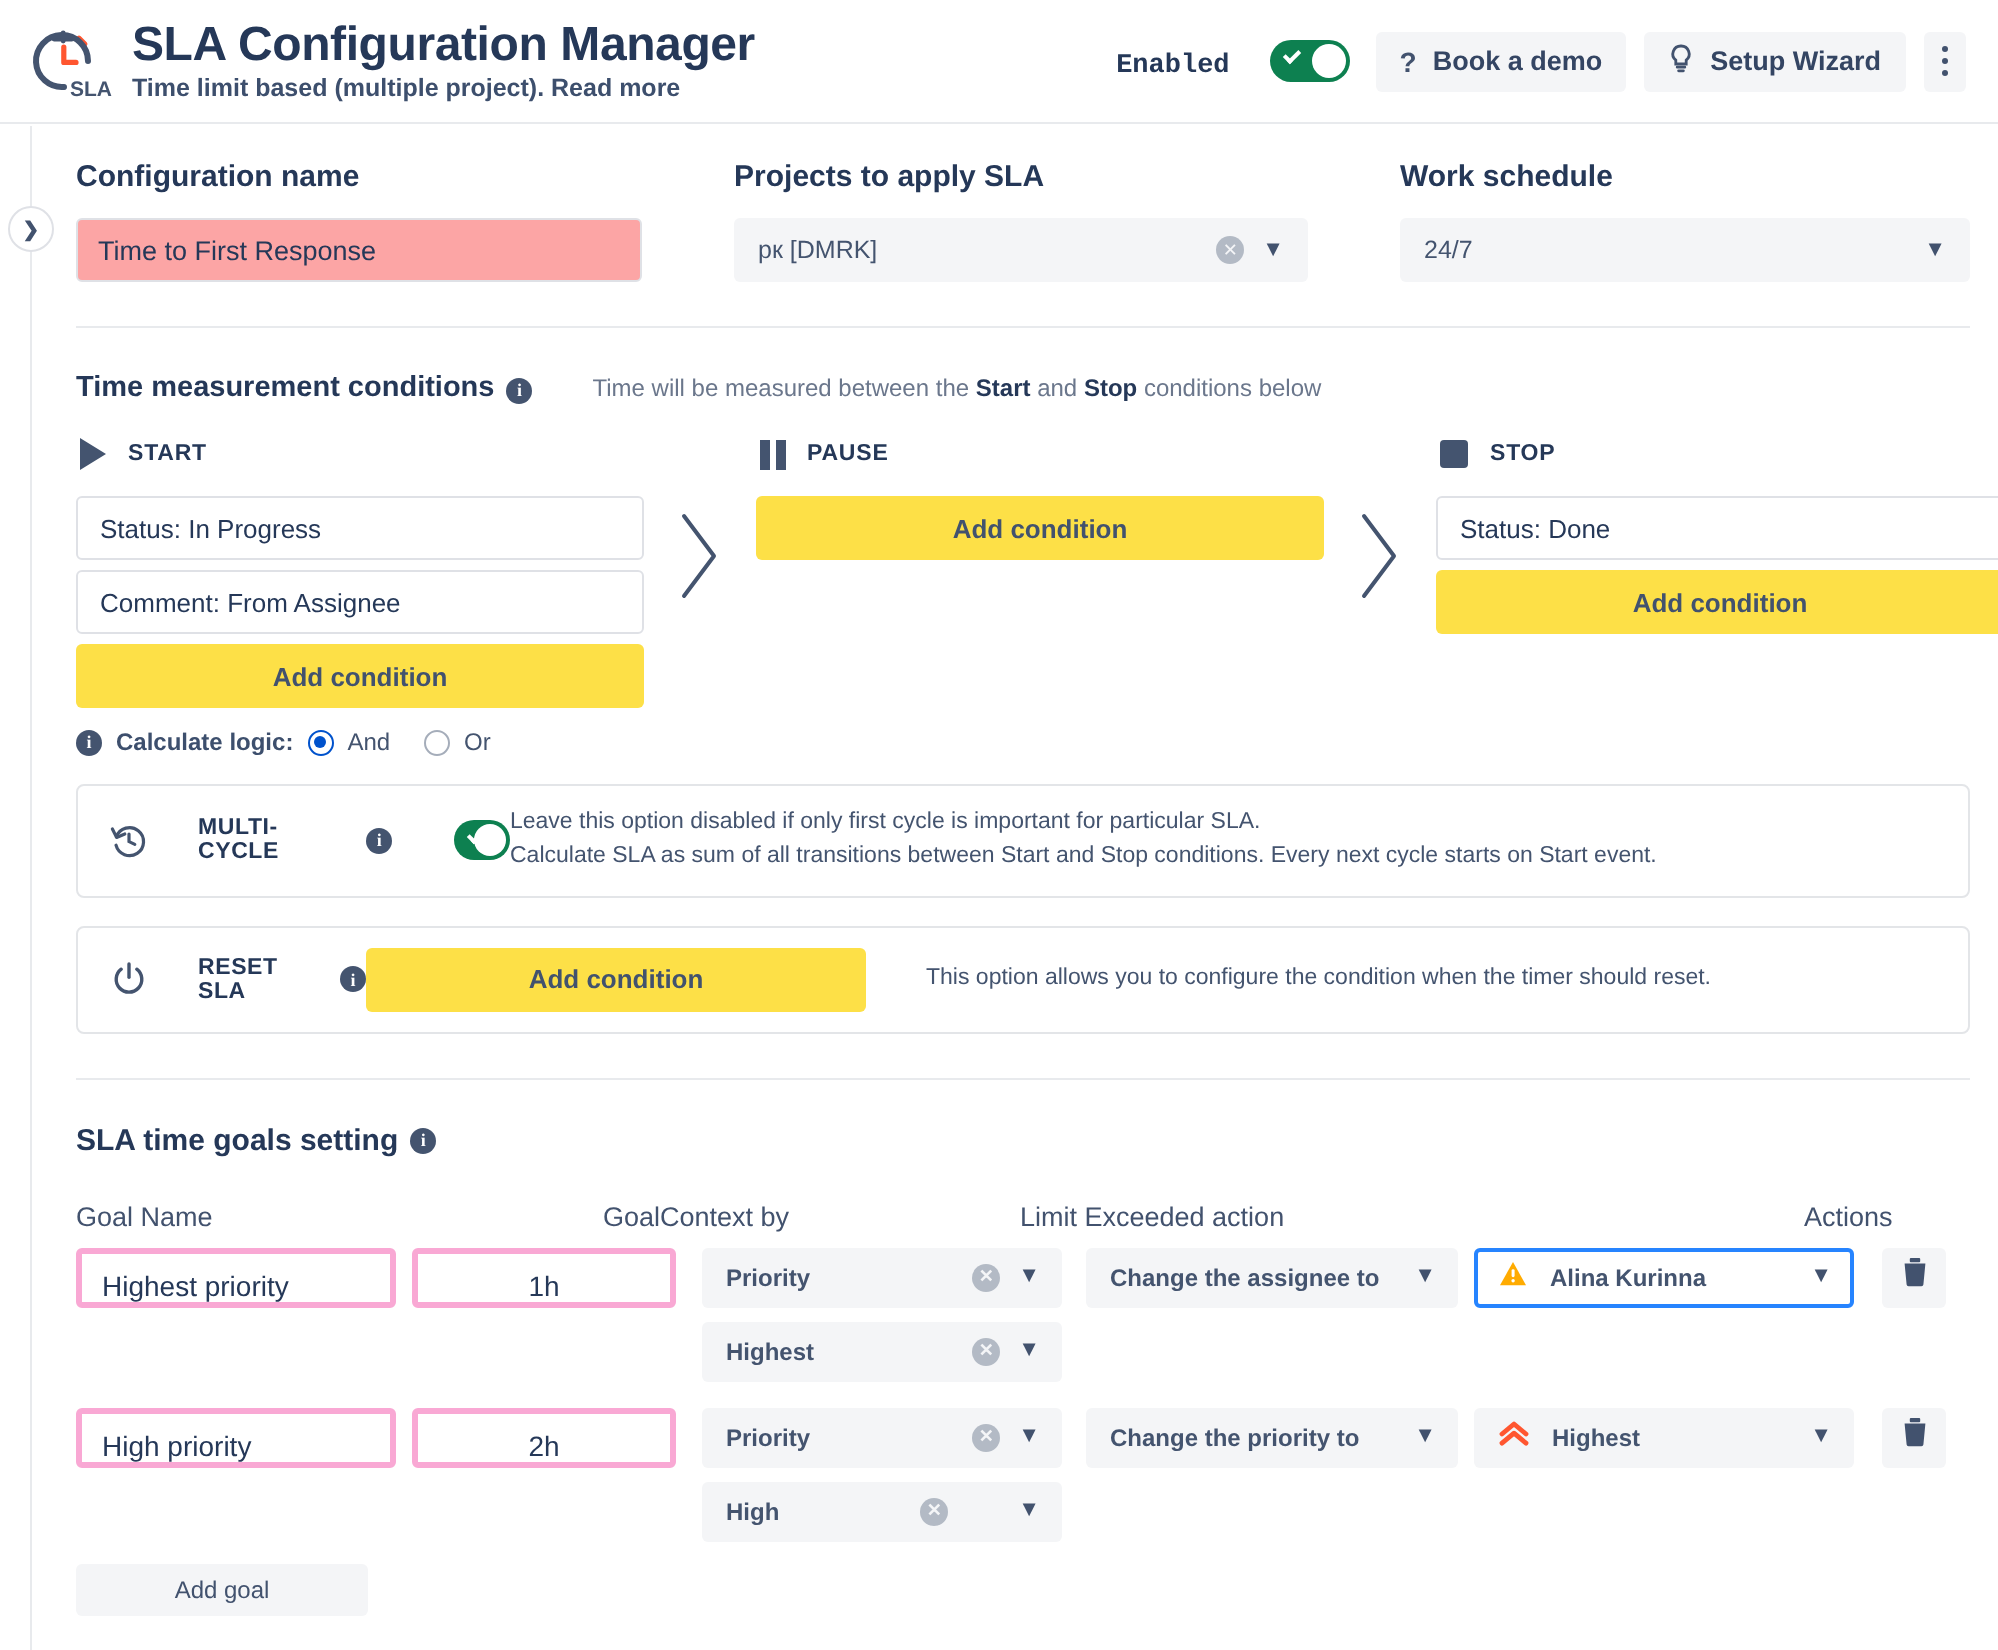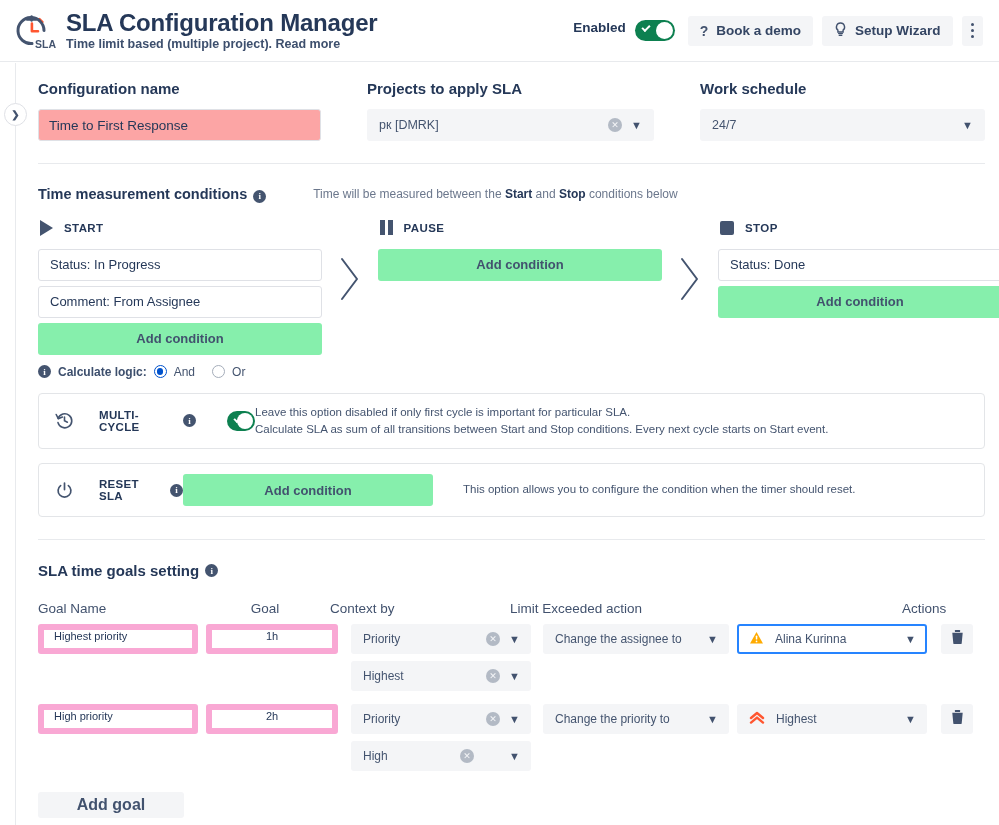--- a/index.html
+++ b/index.html
@@ -23,21 +23,21 @@
   .title-block { flex: 1 1 auto; }
   .app-title {
     font-size: 24px; font-weight: bold; color: #253858;
     line-height: 1.12; letter-spacing: -0.2px;
   }
   .app-subtitle {
     font-size: 12.5px; font-weight: bold; color: #3d4f6d;
     margin-top: 1px;
   }
   .header-right { display:flex; align-items:center; gap: 9px; }
-  .enabled-wrap { display:flex; align-items:flex-start; gap: 9px; margin-right: 4px; }
+  .enabled-wrap { display:flex; align-items:flex-end; gap: 20px; margin-right: 4px; font-family: Liberation Mono, monospace; }
   .enabled-label { font-size: 13.5px; font-weight: bold; color:#253858; }
 
   .toggle {
     width: 40px; height: 21px; border-radius: 11px;
     background: #0d8050; position: relative; display:inline-block;
   }
   .toggle .knob {
     position:absolute; top:2px; right:2px;
     width:17px; height:17px; border-radius:50%; background:#fff;
   }
@@ -106,21 +106,21 @@
   .clearx {
     width:14px; height:14px; border-radius:50%;
     background:#b3bac5; color:#f4f5f7;
     display:flex; align-items:center; justify-content:center;
     font-size:9px; line-height:1; flex:0 0 14px;
   }
 
   .divider { height:1px; background:#e8eaed; margin: 22px 0 0 0; }
 
   
-  .tm-head { display:flex; align-items:center; gap: 27px; margin: 22px 0 0 0; }
+  .tm-head { display:flex; align-items:center; gap: 10px; margin: 22px 0 0 0; }
   .sec-title { font-size: 14.5px; font-weight:bold; color:#253858; }
   .info-dot {
     width:13px; height:13px; border-radius:50%;
     background:#44546f; color:#fff; font-size:9px; font-weight:bold;
     display:inline-flex; align-items:center; justify-content:center;
     font-family:"Liberation Serif", serif; margin-left:6px; flex:0 0 13px;
   }
   .tm-hint { font-size: 12px; color:#6b778c; margin-left: 20px; }
   .tm-hint b { color:#253858; }
 
@@ -132,21 +132,21 @@
   .ic-pause { display:flex; gap:3.5px; margin-left:2px;}
   .ic-pause i { width:4.5px; height:15px; background:#44546f; display:block;}
   .ic-stop { width:14px; height:14px; background:#44546f; border-radius:2px; margin-left:2px;}
 
   .cond {
     height: 32px; border:1px solid #dfe1e6; border-radius:3px; background:#fff;
     display:flex; align-items:center; padding:0 11px;
     font-size: 13px; color:#253858; margin-bottom: 5px;
   }
   .addcond {
-    height: 32px; border-radius:3px; background:#86efac;
+    height: 32px; border-radius:3px; background:#fde047;
     display:flex; align-items:center; justify-content:center;
     font-size: 13px; font-weight: bold; color:#42526e; cursor:pointer;
   }
   .arrow-sep {
     flex: 0 0 56px; display:flex; align-items:flex-start; justify-content:center;
     padding-top: 38px;
   }
   .arrow-sep svg { display:block; }
 
   .logic-row { display:flex; align-items:center; gap:7px; margin-top: 10px; font-size:12px; color:#44546f;}
@@ -176,44 +176,45 @@
   .grid-head, .grid-row { display:flex; align-items:flex-start; }
   .g-name { width: 160px; flex:0 0 160px; }
   .g-goal { width: 132px; flex:0 0 132px; margin-left: 8px;}
   .g-ctx  { width: 180px; flex:0 0 180px; margin-left: 13px;}
   .g-act  { width: 186px; flex:0 0 186px; margin-left: 12px;}
   .g-val  { width: 190px; flex:0 0 190px; margin-left: 8px;}
   .g-del  { width: 60px;  flex:0 0 60px; margin-left: 14px;}
   .col-head { font-size: 13.5px; color:#42526e; margin: 22px 0 8px 0;}
 
   .g-input {
-    height: 30px; border:6px solid #f9a8d4; border-radius:3px; background:#fff;
-    display:flex; align-items:flex-start; padding:0 10px; font-size:11px; color:#253858;
+    height: 30px; border:3px solid #f9a8d4; border-radius:3px; background:#fff;
+    display:flex; align-items:flex-end; padding:0 10px; font-size:14px; color:#253858;
   }
   .g-input.center { justify-content:center; }
   .g-select {
     height: 30px; border-radius:3px; background:#f4f5f7;
     display:flex; align-items:center; padding:0 7px 0 11px; gap:6px;
     font-size: 12px; color:#44546f; margin-bottom: 7px; cursor:pointer;
     border: 1px solid transparent;
+    font-weight: bold;
   }
   .g-select.focus { background:#fff; border:2px solid #2684ff; padding:0 6px 0 10px; }
   .g-select .val { flex:1 1 auto; white-space:nowrap; overflow:hidden; }
   .trash-btn {
     width: 32px; height: 30px; background:#f4f5f7; border-radius:3px;
     display:flex; align-items:center; justify-content:center; cursor:pointer;
   }
   .warn-tri { flex:0 0 15px; }
   .pri-ic { flex:0 0 16px; }
 
   .addgoal {
     width: 146px; height: 26px; background:#f4f5f7; border-radius:3px;
     display:flex; align-items:center; justify-content:center;
-    font-size: 16px; font-weight:bold; color:#42526e; cursor:pointer;
-    margin-top: 14px;
+    font-size: 12px; font-weight:normal; color:#42526e; cursor:pointer;
+    margin-top: 4px;
   }
 </style>
 </head>
 <body>
 
 <div class="page">
 
   <div class="header">
     <div class="logo">
       <svg viewBox="0 0 42 42" width="42" height="42">
@@ -400,21 +401,21 @@
 
     <div class="divider"></div>
 
     <div class="goals-title">
       <span>SLA time goals setting</span>
         <span class="info-dot">i</span>
     </div>
 
     <div class="grid-head">
       <div class="g-name col-head">Goal Name</div>
-      <div class="g-goal col-head" style="text-align:center;padding-left:2px;">Goal</div>
+      <div class="g-goal col-head" style="text-align:right;padding-left:2px;">Goal</div>
       <div class="g-ctx col-head">Context by</div>
       <div class="g-act col-head" style="width:384px;flex:0 0 384px;">Limit Exceeded action</div>
       <div class="g-del col-head" style="margin-left:8px;">Actions</div>
     </div>
 
     <div class="grid-row">
       <div class="g-name">
         <div class="g-input">
           <span>Highest priority</span>
         </div>

